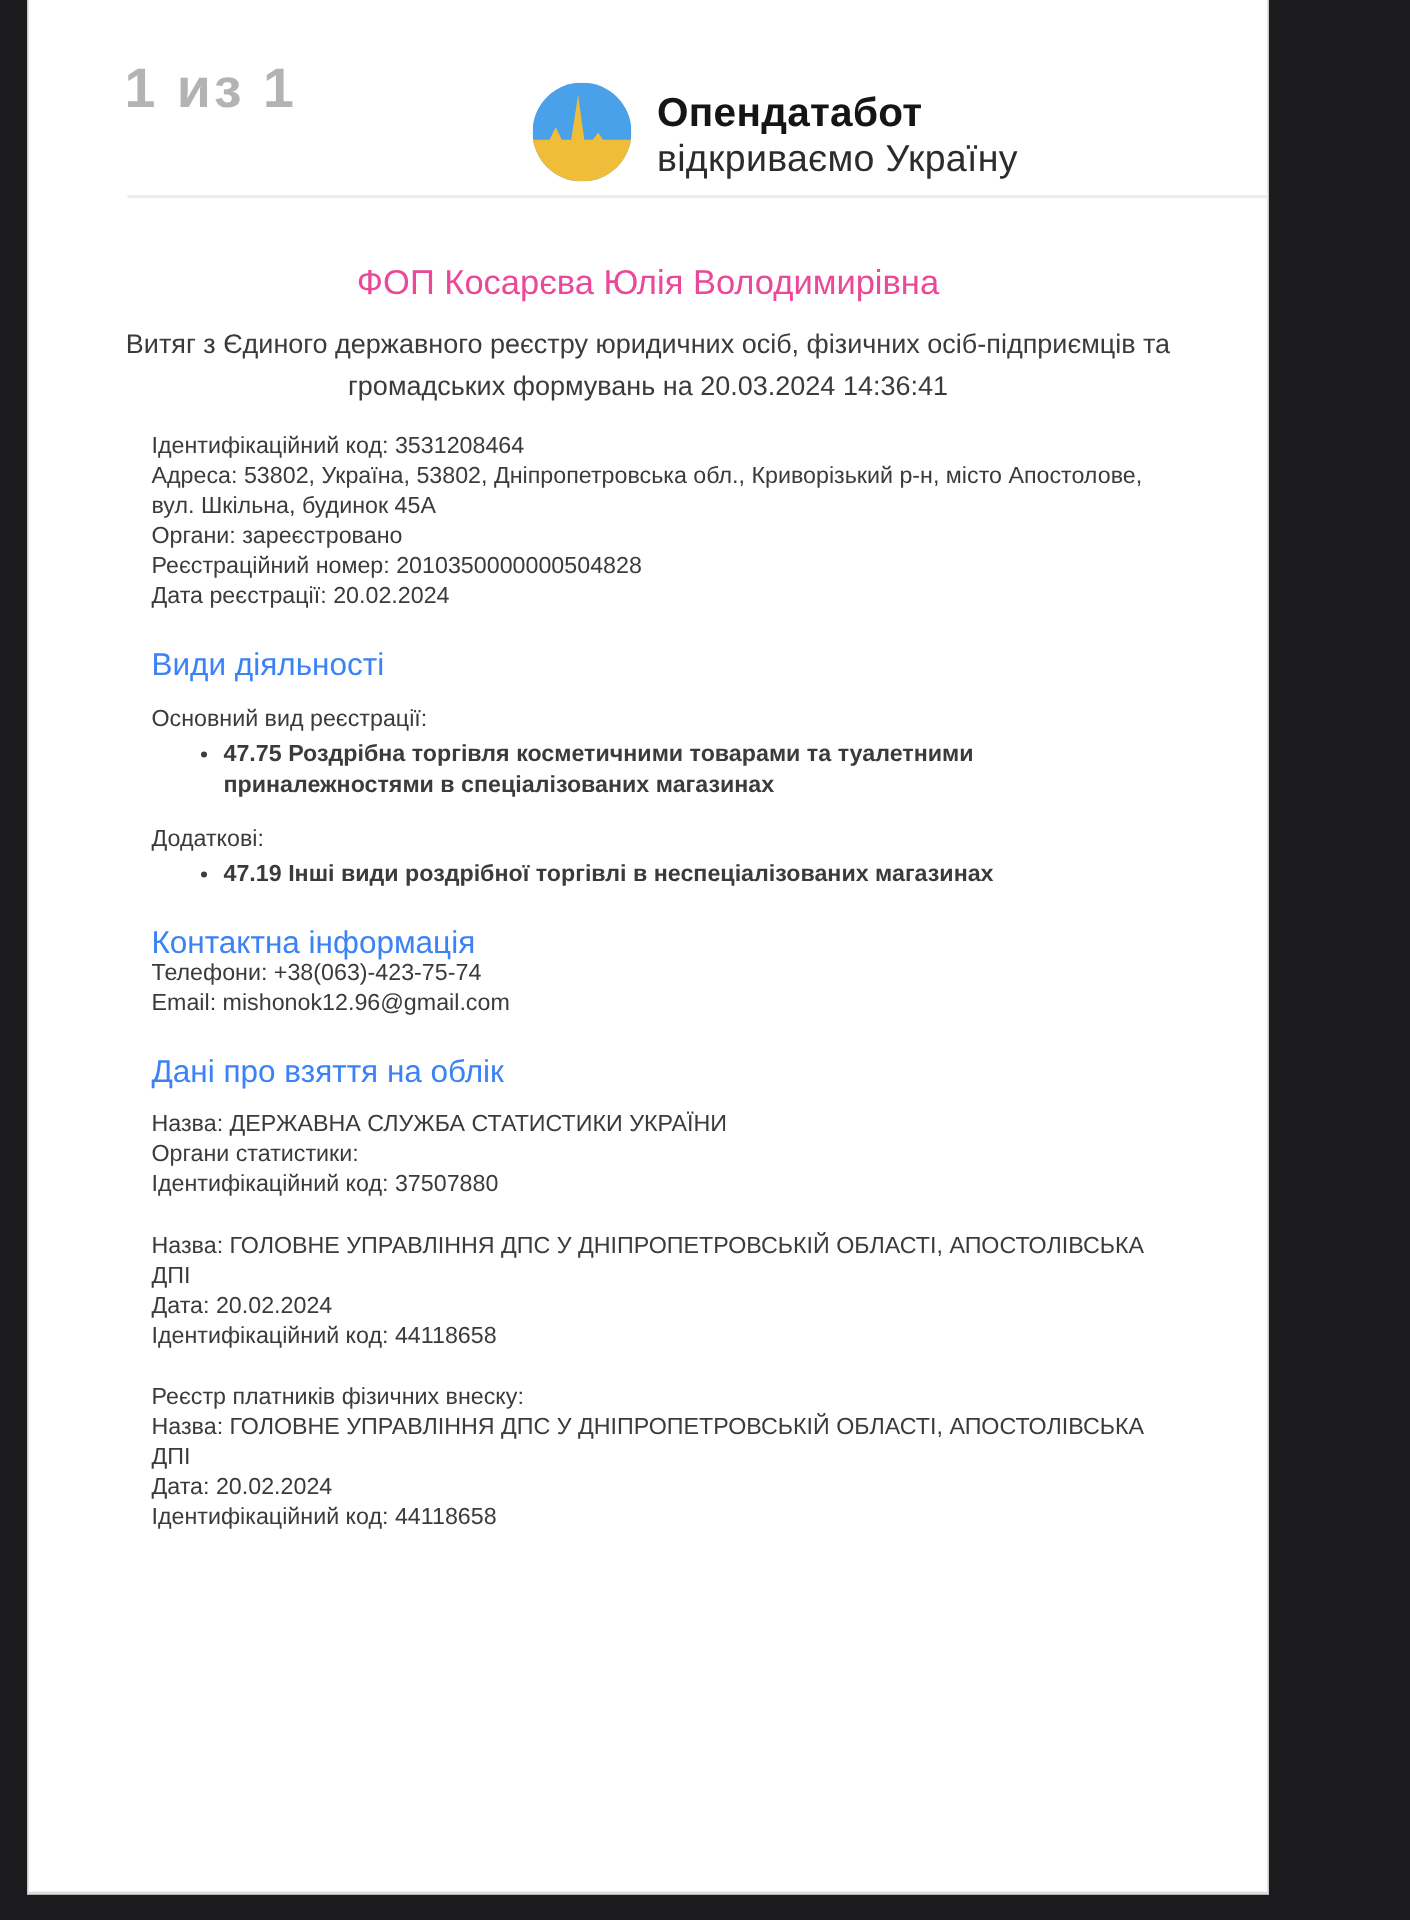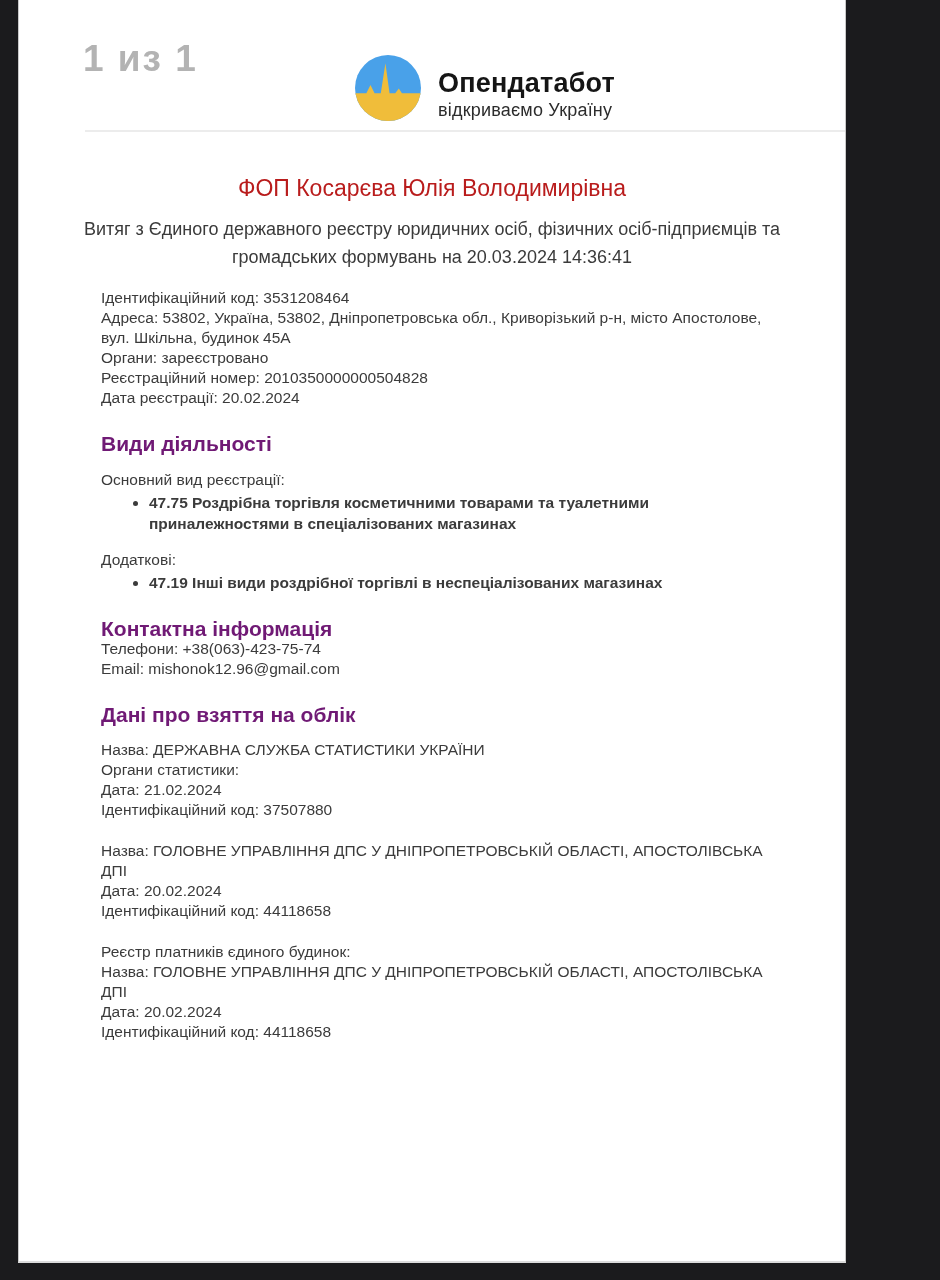--- a/index.html
+++ b/index.html
@@ -29,43 +29,43 @@
   .logo {
     position: absolute; left: 336px; top: 55px;
     display: flex; align-items: flex-end; gap: 17px;
   }
   .logo svg { display: block; }
   .logo-title {
     font-size: 27px; font-weight: 700; color: #151515; line-height: 1.05;
     letter-spacing: 0.2px;
   }
   .logo-tagline {
-    font-size: 18px; color: #2c2c2c; margin-top: 3px; letter-spacing: 0.2px;
+    font-size: 25px; color: #2c2c2c; margin-top: 3px; letter-spacing: 0.2px;
   }
   .divider {
     position: absolute; top: 130px; left: 66px; width: 774px; height: 2px;
     background: #ececec;
   }
   
   .doc { position: absolute; top: 130px; left: 0; right: 0; color: #3b3b3b; }
   .doc-title {
     margin: 45px 0 0; text-align: center;
-    font-size: 23px; font-weight: 400; color: #b91c1c;
+    font-size: 23px; font-weight: 400; color: #ec4899;
   }
   .doc-subtitle {
     margin: 13px auto 0; width: 760px; text-align: center;
     font-size: 18px; line-height: 28px; font-weight: 400;
   }
   .content {
     margin: 17px 78px 0 82px;
     font-size: 15.5px; line-height: 20px;
   }
   .content p { margin: 0; }
   .section-heading {
-    font-size: 21px; font-weight: 700; color: #701a75;
+    font-size: 21px; font-weight: 400; color: #3b82f6;
     margin: 26px 0 0;
   }
   .sub-label { margin-top: 16px !important; }
   ul.activity-list {
     margin: 2px 0 0; padding-left: 48px;
   }
   ul.activity-list li { line-height: 21px; font-weight: bold; }
   .contact-line:first-of-type { margin-top: 16px !important; }
   .group { margin-top: 21px; }
   .group.first { margin-top: 15px; }
@@ -125,32 +125,31 @@
 
       <h2 class="section-heading">Контактна інформація</h2>
       <p class="contact-line">Телефони: +38(063)-423-75-74</p>
       <p class="contact-line">Email: mishonok12.96@gmail.com</p>
 
       <h2 class="section-heading">Дані про взяття на облік</h2>
 
       <div class="group first">
         <p>Назва: ДЕРЖАВНА СЛУЖБА СТАТИСТИКИ УКРАЇНИ</p>
         <p>Органи статистики:</p>
-        <p>Дата: 21.02.2024</p>
         <p>Ідентифікаційний код: 37507880</p>
       </div>
 
       <div class="group">
         <p>Назва: ГОЛОВНЕ УПРАВЛІННЯ ДПС У ДНІПРОПЕТРОВСЬКІЙ ОБЛАСТІ, АПОСТОЛІВСЬКА ДПІ</p>
         <p>Дата: 20.02.2024</p>
         <p>Ідентифікаційний код: 44118658</p>
       </div>
 
       <div class="group">
-        <p>Реєстр платників єдиного будинок:</p>
+        <p>Реєстр платників фізичних внеску:</p>
         <p>Назва: ГОЛОВНЕ УПРАВЛІННЯ ДПС У ДНІПРОПЕТРОВСЬКІЙ ОБЛАСТІ, АПОСТОЛІВСЬКА ДПІ</p>
         <p>Дата: 20.02.2024</p>
         <p>Ідентифікаційний код: 44118658</p>
       </div>
 
     </div>
   </div>
 </div>
 
 </body></html>

